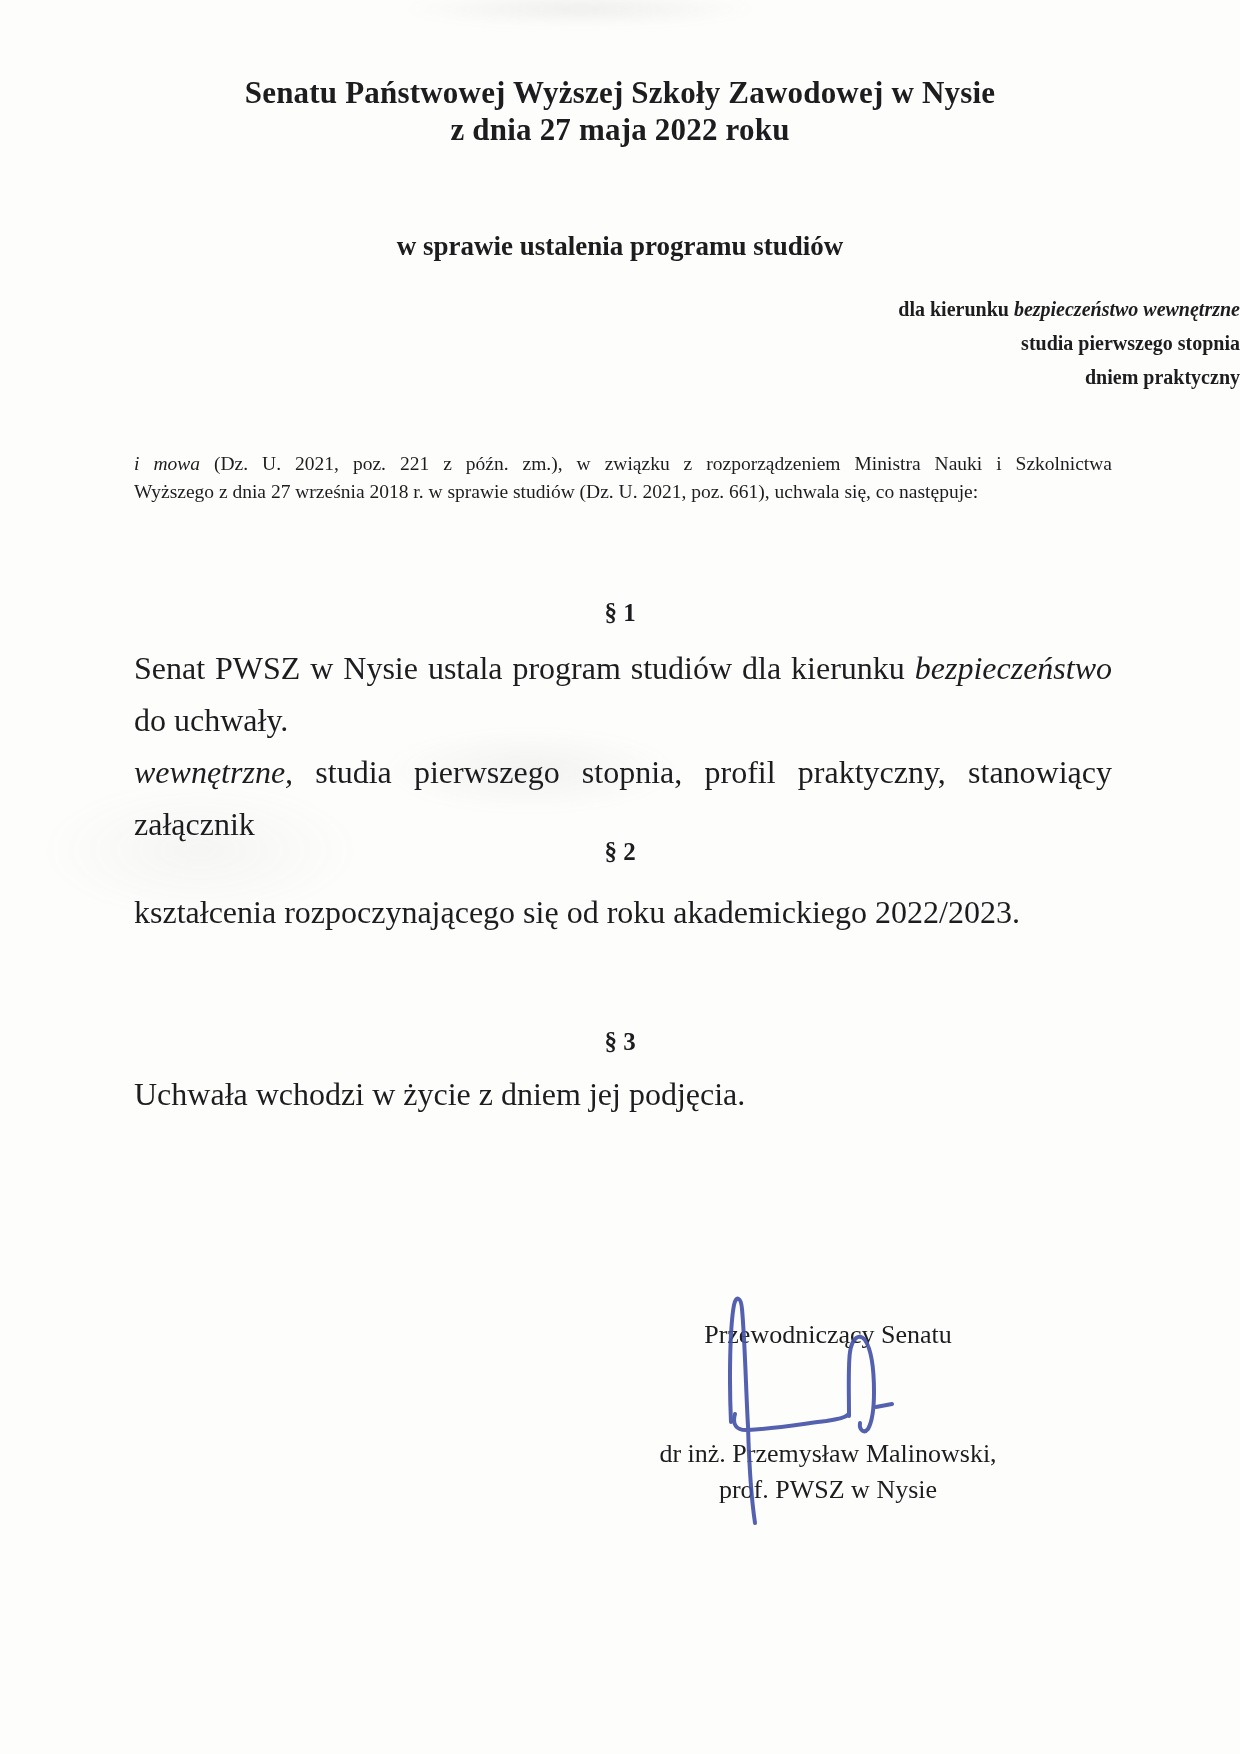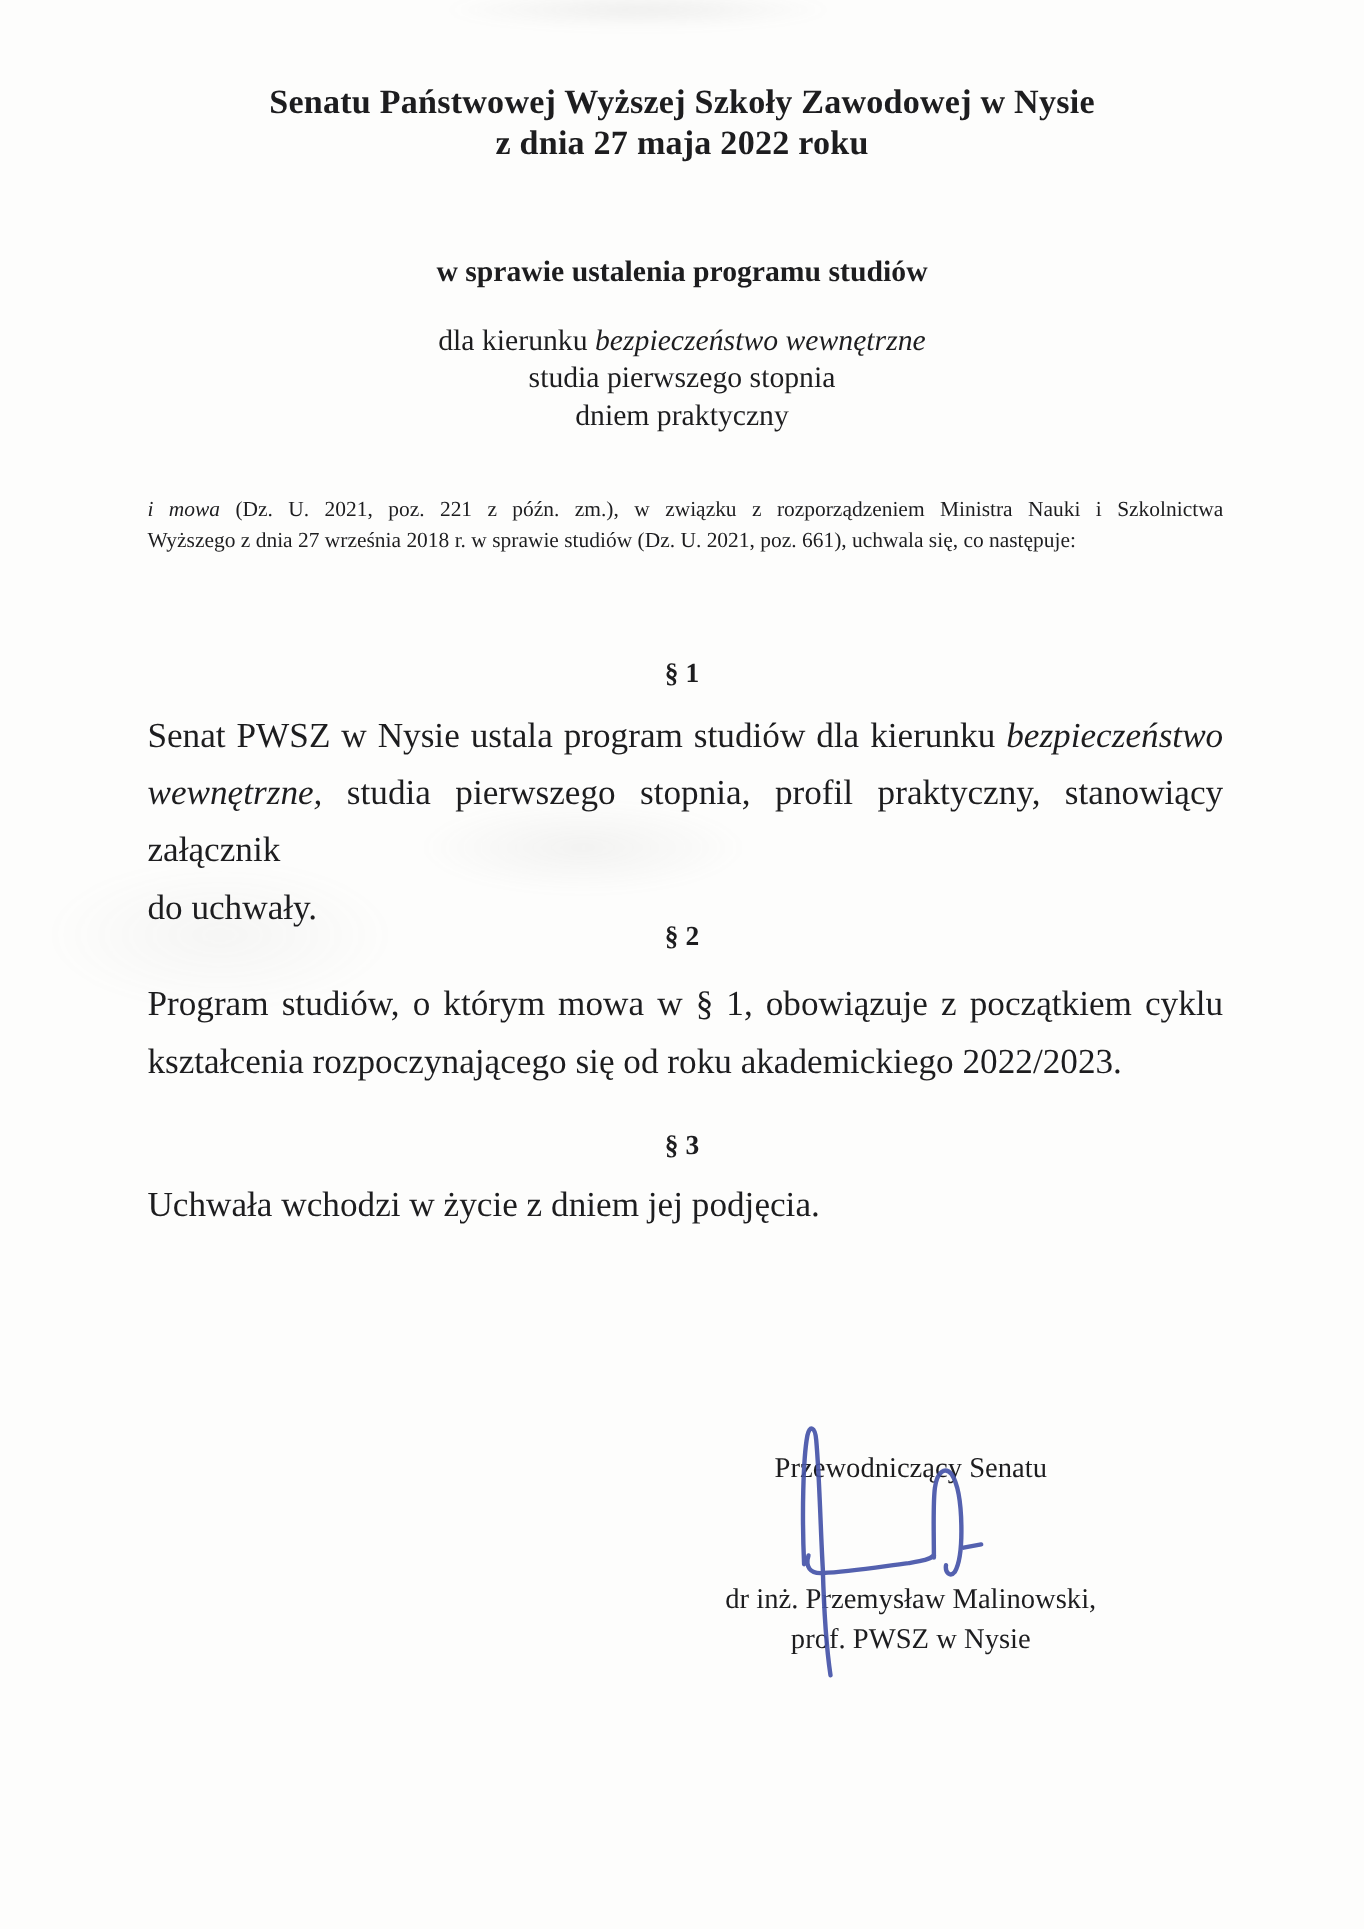--- a/index.html
+++ b/index.html
@@ -45,23 +45,23 @@
     left: 0; top: 231px;
     width: 100%;
     text-align: center;
     font-weight: bold;
     font-size: 27px;
   }
   .subject-block {
     position: absolute;
     left: 0; top: 292px;
     width: 100%;
-    text-align: center;
-    font-weight: normal;
-    font-size: 27px;
+    text-align: right;
+    font-weight: bold;
+    font-size: 20px;
     line-height: 34px;
   }
   .preamble {
     position: absolute;
     left: 134px; top: 450px;
     width: 978px;
     font-size: 19.5px;
     line-height: 27.5px;
   }
   .section-heading {
@@ -142,27 +142,26 @@
   </div>
 
   <div class="preamble">
     <div class="jline"><i>i mowa</i> <span>(Dz. U. 2021, poz. 221 z późn. zm.), w związku z rozporządzeniem Ministra Nauki i Szkolnictwa</span></div>
     <div class="jline last">Wyższego z dnia 27 września 2018 r. w sprawie studiów (Dz. U. 2021, poz. 661), uchwala się, co następuje:</div>
   </div>
 
   <div class="section-heading h-s1">§ 1</div>
   <div class="body-par p-s1">
     <div class="jline"><span>Senat PWSZ w Nysie ustala program studiów dla kierunku</span> <i>bezpieczeństwo</i></div>
+    <div class="jline last">do uchwały.</div>
     <div class="jline"><i>wewnętrzne,</i> <span>studia pierwszego stopnia, profil praktyczny, stanowiący załącznik</span></div>
-    <div class="jline last">do uchwały.</div>
   </div>
 
   <div class="section-heading h-s2">§ 2</div>
   <div class="body-par p-s2">
-    <div class="jline">Program studiów, o którym mowa w § 1, obowiązuje z początkiem cyklu</div>
     <div class="jline last">kształcenia rozpoczynającego się od roku akademickiego 2022/2023.</div>
   </div>
 
   <div class="section-heading h-s3">§ 3</div>
   <div class="body-par p-s3">Uchwała wchodzi w życie z dniem jej podjęcia.</div>
 
   <div class="sig-role">Przewodniczący Senatu</div>
 
   <div class="sig-names">
     <div>dr inż. Przemysław Malinowski,</div>

